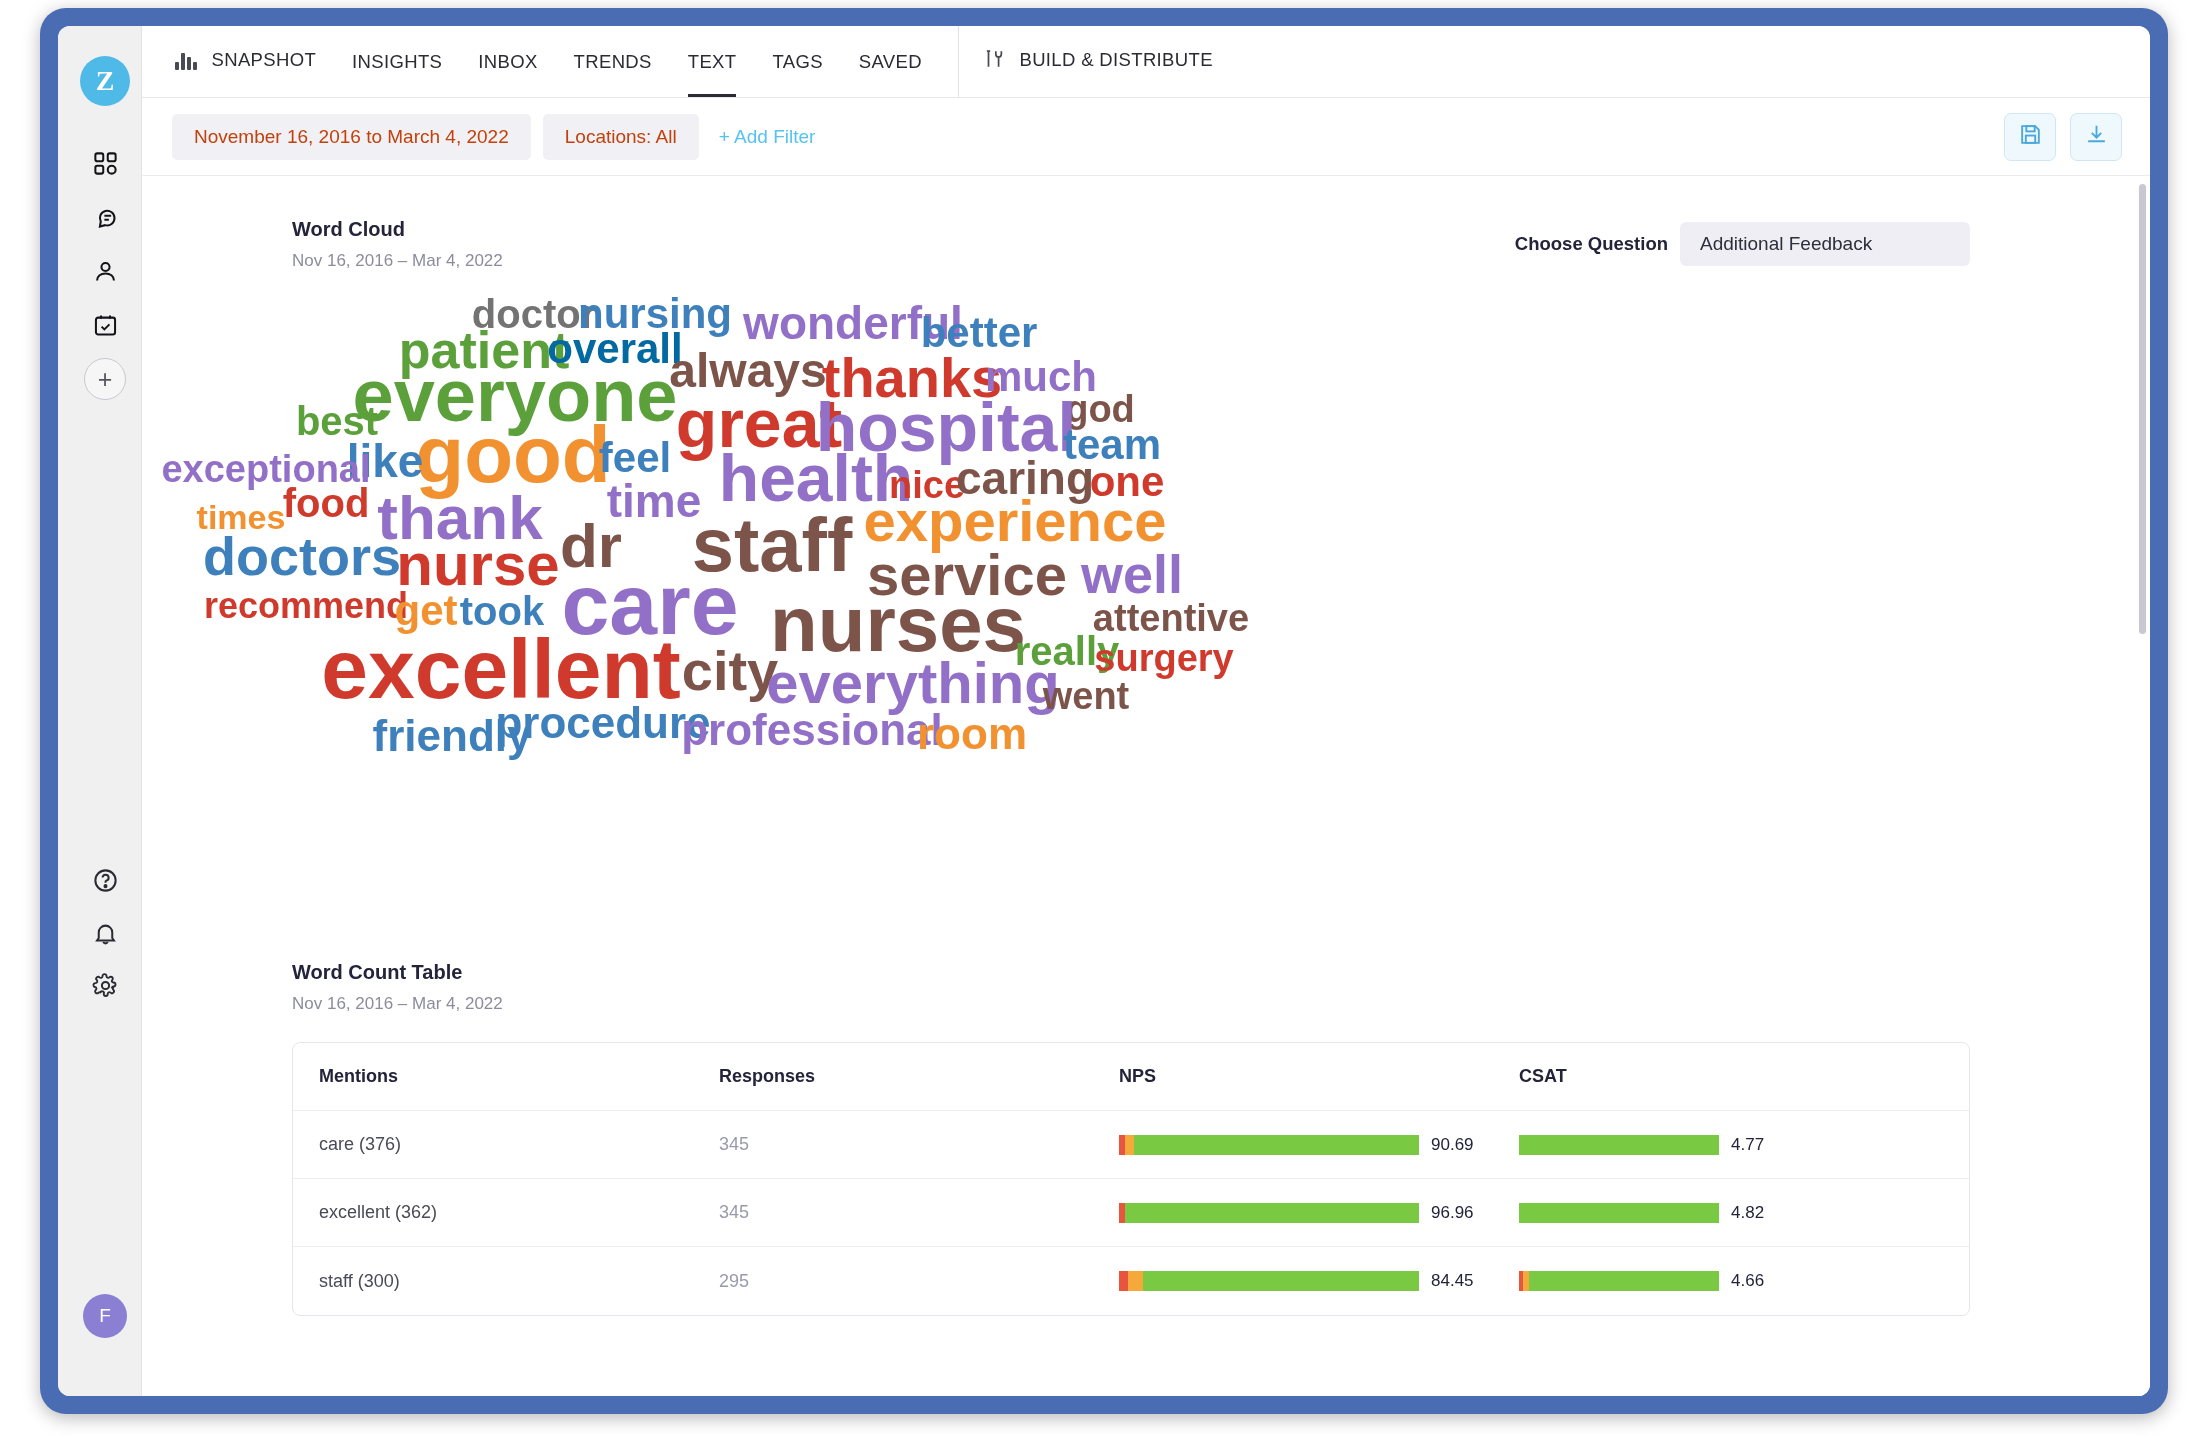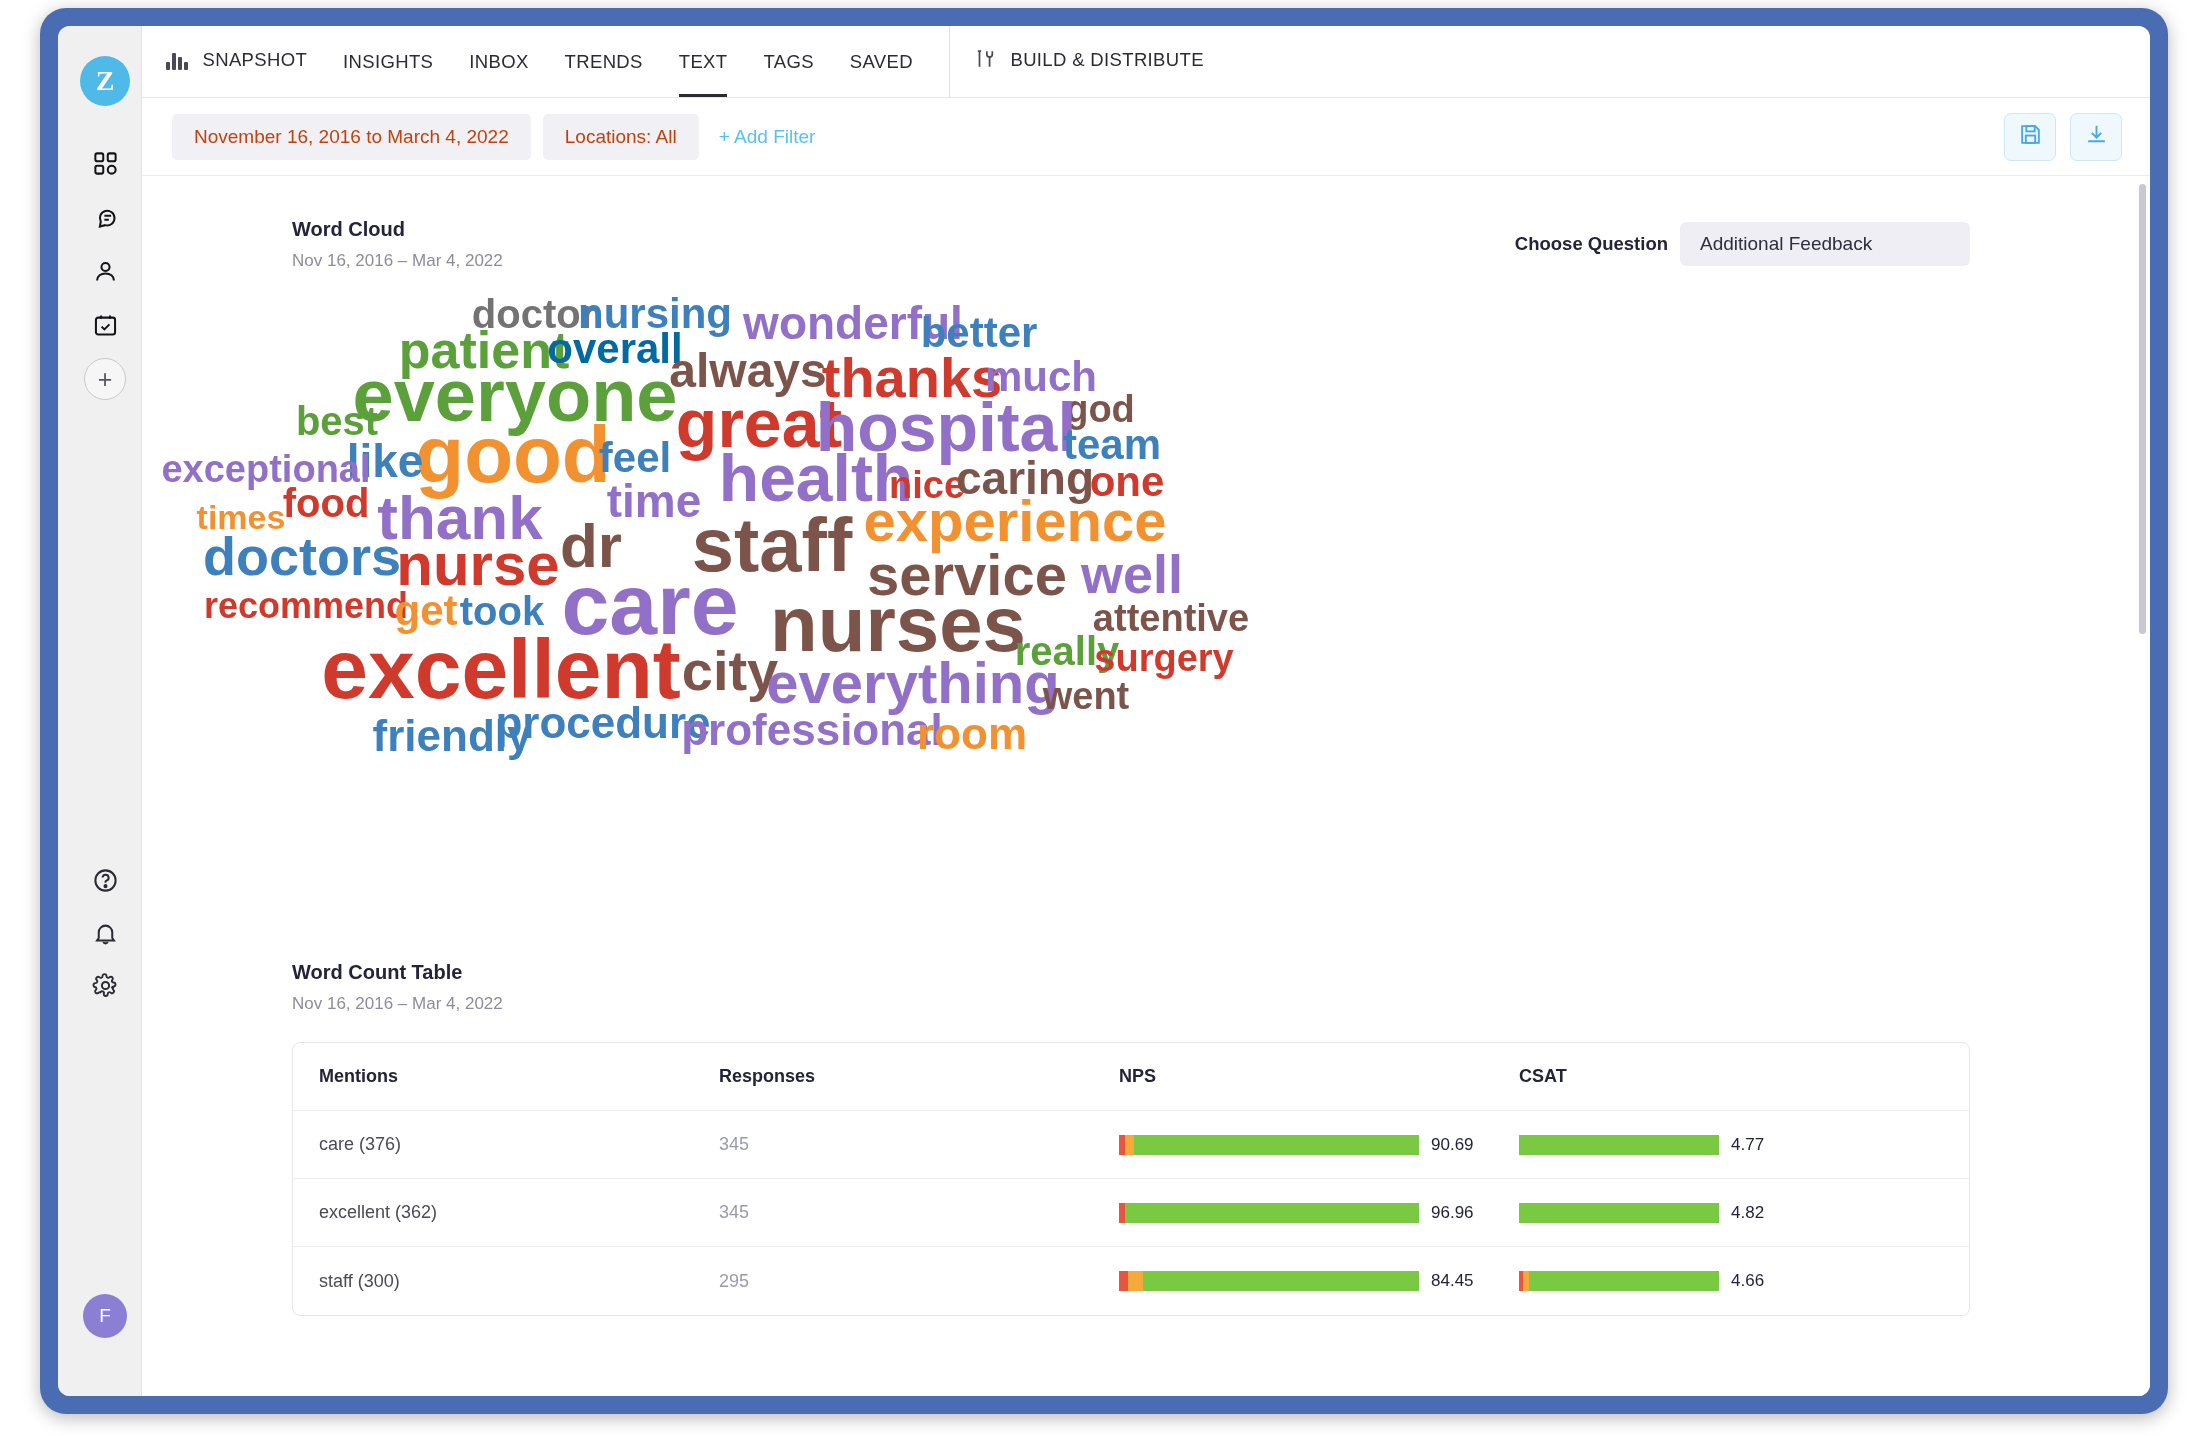--- a/index.html
+++ b/index.html
@@ -78,21 +78,21 @@
     left: 84px; top: 0; right: 0; bottom: 0;
     background: #ffffff;
   }
 
   
   .topnav {
     position: relative;
     height: 72px;
     border-bottom: 1px solid #e8e8ec;
     display: flex; align-items: center;
-    padding-left: 6px;
+    padding-left: 15px;
   }
   .nav-item {
     font-size: 18.5px; letter-spacing: 0.35px;
     color: #2b2b33;
     padding: 24px 18px 24px 18px;
     white-space: nowrap;
     position: relative;
   }
   .nav-item.active::after {
     content: ""; position: absolute;

